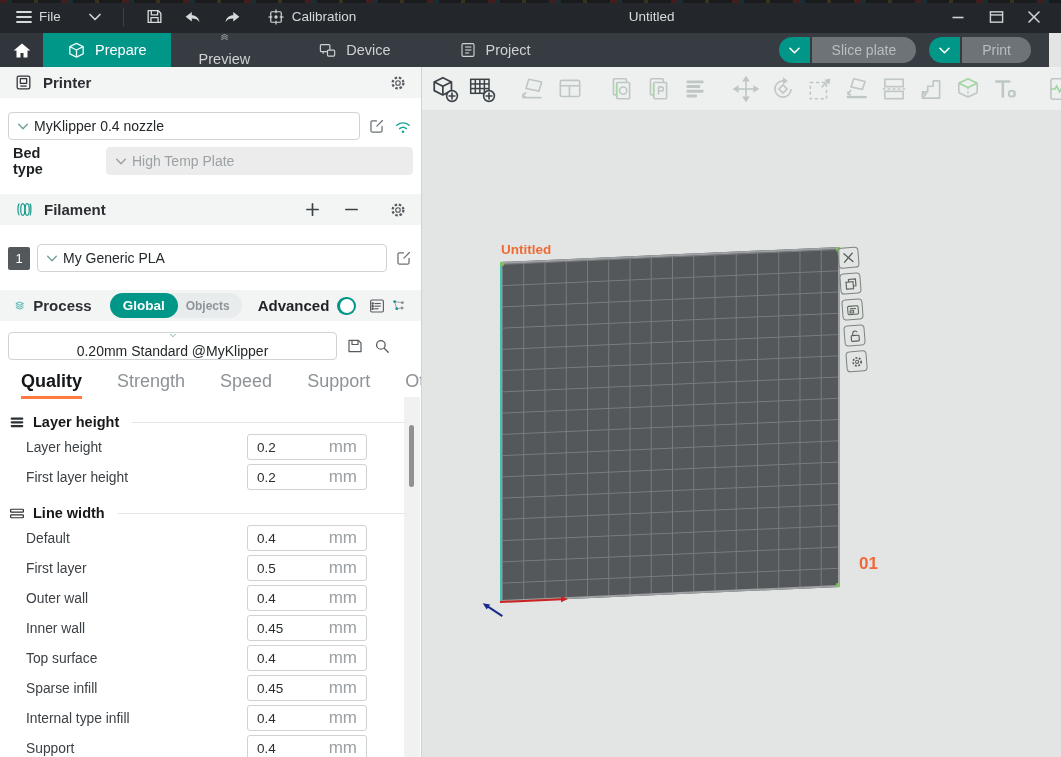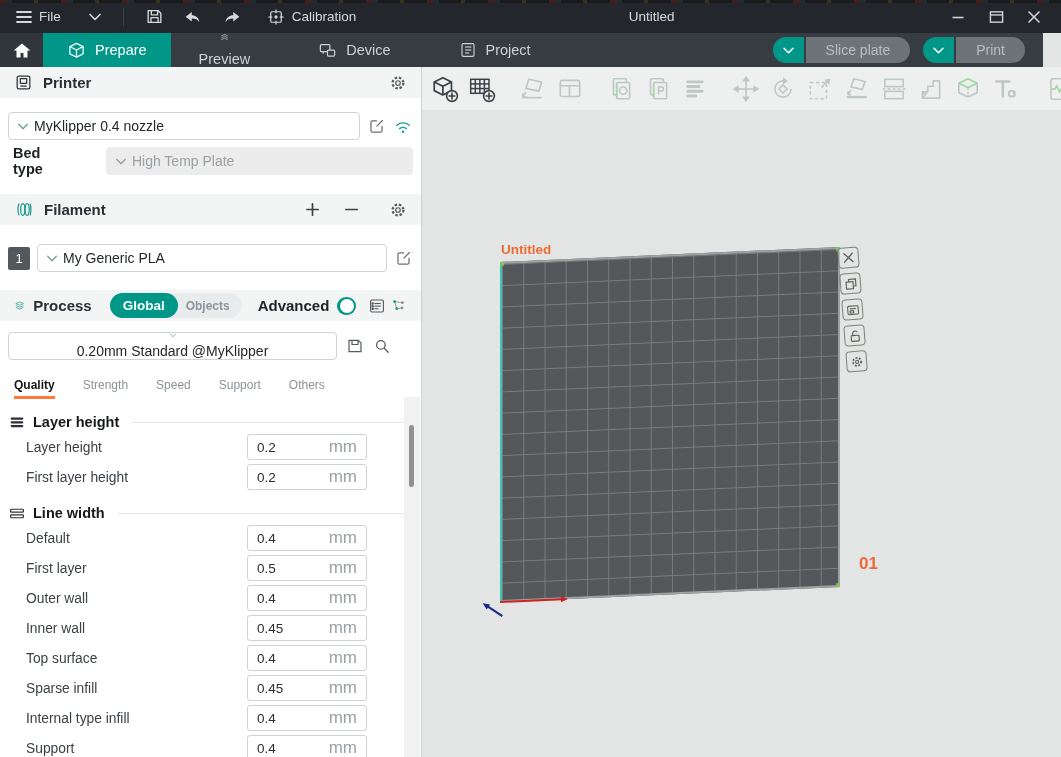--- a/index.html
+++ b/index.html
@@ -13,21 +13,21 @@
   .artifact { position:absolute; top:0; left:0; right:0; height:3px; z-index:6; opacity:.55;
               background:repeating-linear-gradient(90deg,#5a1812 0 7px,#143238 7px 12px,#101010 12px 34px,#4a3a12 34px 38px,#101010 38px 61px); }
   .tb-group { display:flex; align-items:center; gap:7px; }
   .tb-btn { display:flex; align-items:center; gap:7px; padding:4px 6px; border-radius:3px; }
   .tb-sep { width:1px; height:18px; background:#3d4348; margin:0 8px; }
   .tb-title { flex:1; text-align:center; color:#d9dcdd; font-size:13.5px; }
   .win-controls { display:flex; align-items:center; gap:4px; }
   .win-btn { width:34px; height:26px; display:flex; align-items:center; justify-content:center; }
 
   
-  .tabbar { position:absolute; top:33px; left:0; right:18px; height:34px; background:#363c42;
+  .tabbar { position:absolute; top:33px; left:0; right:12px; height:34px; background:#363c42;
             display:flex; align-items:stretch; z-index:3; }
   .home-btn { width:43px; background:#30363b; display:flex; align-items:center; justify-content:center; }
   .tab { display:flex; align-items:center; gap:9px; padding:0 24px; color:#ced2d4; font-size:14.5px; }
   .tab.active { background:#009688; color:#fff; }
   .tab-actions { margin-left:auto; display:flex; align-items:center; gap:13px; padding-right:18px; }
   .split { display:flex; align-items:center; gap:2px; height:26px; }
   .split .chev { width:31px; height:26px; background:#009688; border-radius:13px 0 0 13px;
                  display:flex; align-items:center; justify-content:center; }
   .split .body { height:26px; padding:0 20px; background:#6d7377; color:#b9bec0; font-size:14px;
                  border-radius:0 13px 13px 0; display:flex; align-items:center; }
@@ -45,21 +45,21 @@
   .badge { width:22px; height:23px; background:#53585c; color:#fff; font-size:13px; border-radius:2px;
            display:flex; align-items:center; justify-content:center; }
   .seg { display:flex; align-items:center; background:#e9ecec; border-radius:13px; height:25px; }
   .seg .on { background:#009688; color:#fff; border-radius:13px; padding:0 13px; height:25px;
              display:flex; align-items:center; font-size:13.5px; }
   .seg .off { color:#8d9599; padding:0 12px 0 8px; font-size:12px; }
   .switch { width:33px; height:18px; border-radius:9px; background:#009688; position:relative; }
   .switch::after { content:""; position:absolute; right:2px; top:2px; width:14px; height:14px;
                    border-radius:50%; background:#fff; }
   .ptabs { display:flex; align-items:flex-end; gap:0; padding:0 14px; margin-top:12px; height:27px; }
-  .ptab { font-size:12px; color:#8d9296; padding:0 0 7px 0; margin-right:28px; }
+  .ptab { font-size:18px; color:#8d9296; padding:0 0 7px 0; margin-right:28px;margin-left:7px; }
   .ptab.active { color:#14171a; font-weight:bold; border-bottom:3px solid #ff7a3c; padding-bottom:4px; }
   .psec-head { display:flex; align-items:center; gap:7px; padding:0 14px 0 8px; margin-top:11px;
                height:24px; font-size:14.5px; font-weight:bold; color:#16181a; }
   .psec-head .rule { flex:1; height:1px; background:#e4e6e6; margin-left:6px; }
   .prow { display:flex; align-items:center; height:26px; margin:0 54px 4px 26px; }
   .prow:first-of-type { margin-top:8px; }
   .plabel { font-size:13.8px; color:#3c4145; }
   .pinput { margin-left:auto; width:120px; height:26px; border:1px solid #cfd3d3; border-radius:3px;
             display:flex; align-items:center; padding:0 9px; font-size:13.5px; color:#2a2e31; background:#fff; }
   .punit { margin-left:auto; color:#9ba1a4; font-size:17px; }

